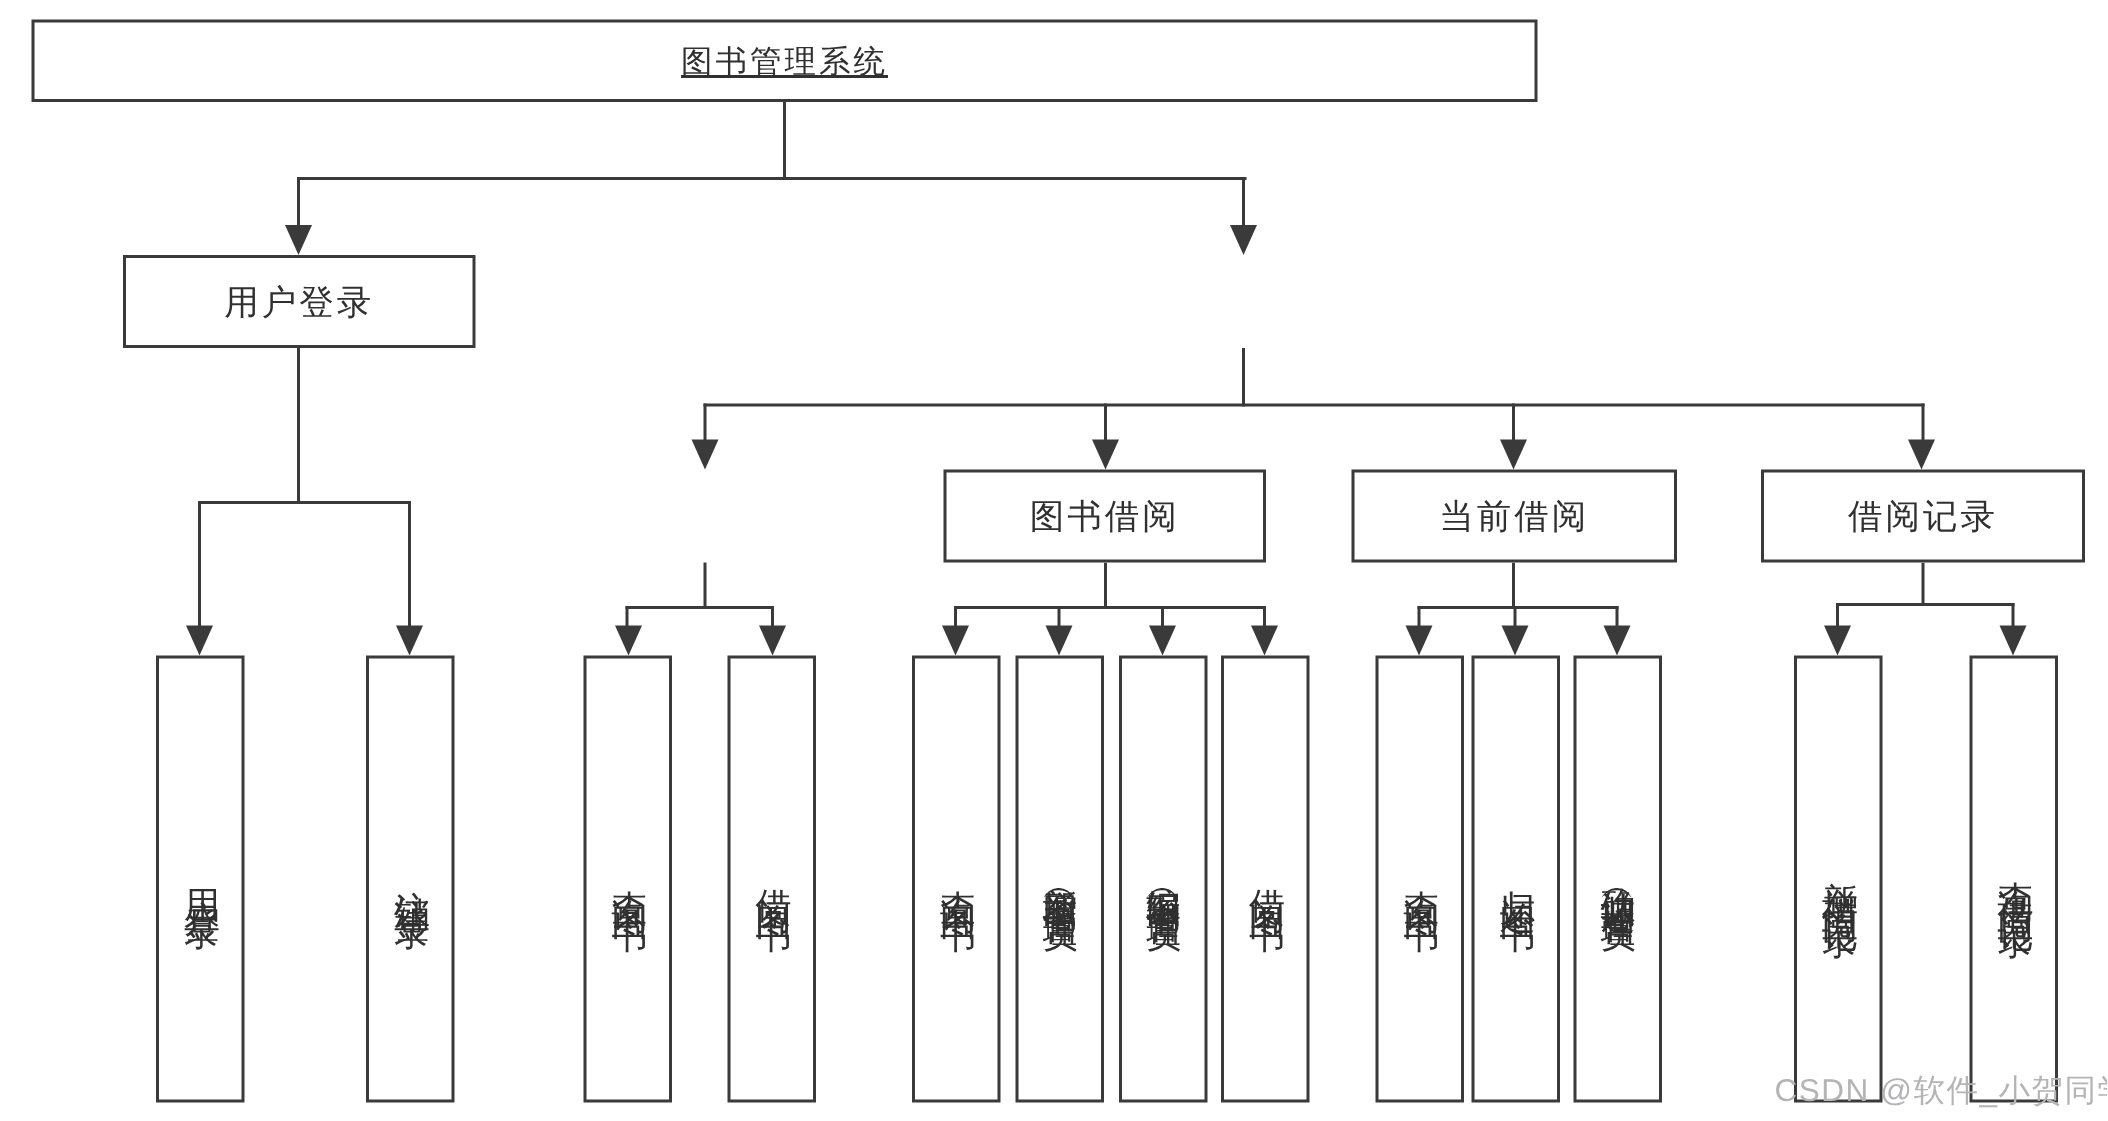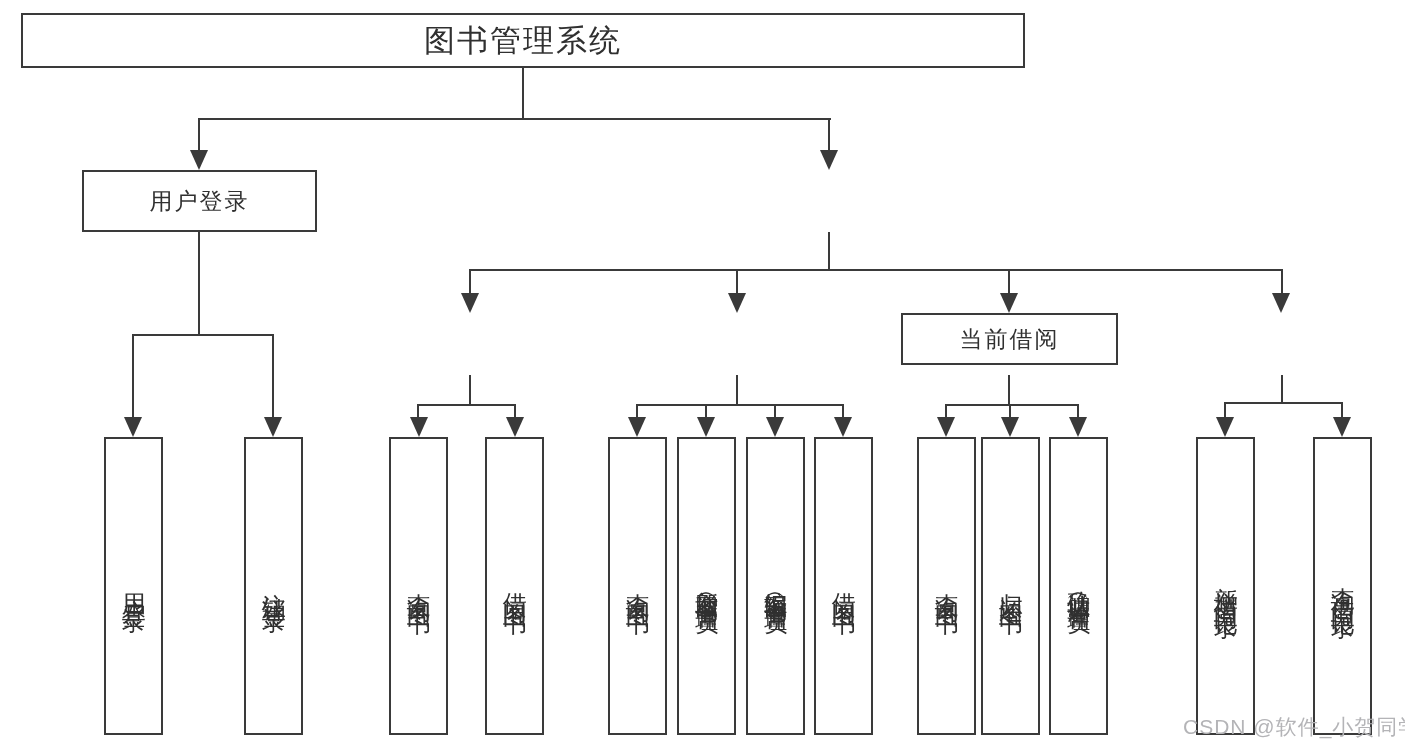--- a/index.html
+++ b/index.html
@@ -24,21 +24,21 @@
     display:flex;
     align-items:center;
     justify-content:center;
   }
   .hlabel{
     font-size:23px;
     color:var(--text);
     letter-spacing:2px;
     white-space:nowrap;
   }
-  .root-label{font-size:31px;}
+  .root-label{font-size:21px;text-decoration:underline;}
   .vlabel{
     writing-mode:vertical-rl;
     text-orientation:mixed;
     font-size:24px;
     letter-spacing:6px;
     line-height:1.1;
     color:var(--text);
     white-space:nowrap;
   }
   .vlabel.tight{letter-spacing:3px;font-size:23px;}
@@ -127,22 +127,28 @@
   <div class="arrow" style="left:1333px;top:417px"></div>
 
   <div class="box" style="left:21px;top:13px;width:1004px;height:55px">
     <span class="hlabel root-label">图书管理系统</span>
   </div>
 
   <div class="box" style="left:82px;top:170px;width:235px;height:62px">
     <span class="hlabel">用户登录</span>
   </div>
 
-  <div class="box" style="left:901px;top:313px;width:217px;height:52px">
+  <div class="box" style="left:629px;top:313px;width:215px;height:62px">
+    <span class="hlabel">图书借阅</span>
+  </div>
+  <div class="box" style="left:901px;top:313px;width:217px;height:62px">
     <span class="hlabel">当前借阅</span>
+  </div>
+  <div class="box" style="left:1174px;top:313px;width:216px;height:62px">
+    <span class="hlabel">借阅记录</span>
   </div>
 
   <div class="box" style="left:104px;top:437px;width:59px;height:298px">
     <span class="vlabel">用户登录</span>
   </div>
   <div class="box" style="left:244px;top:437px;width:59px;height:298px">
     <span class="vlabel">注销登录</span>
   </div>
 
   <div class="box" style="left:389px;top:437px;width:59px;height:298px">

